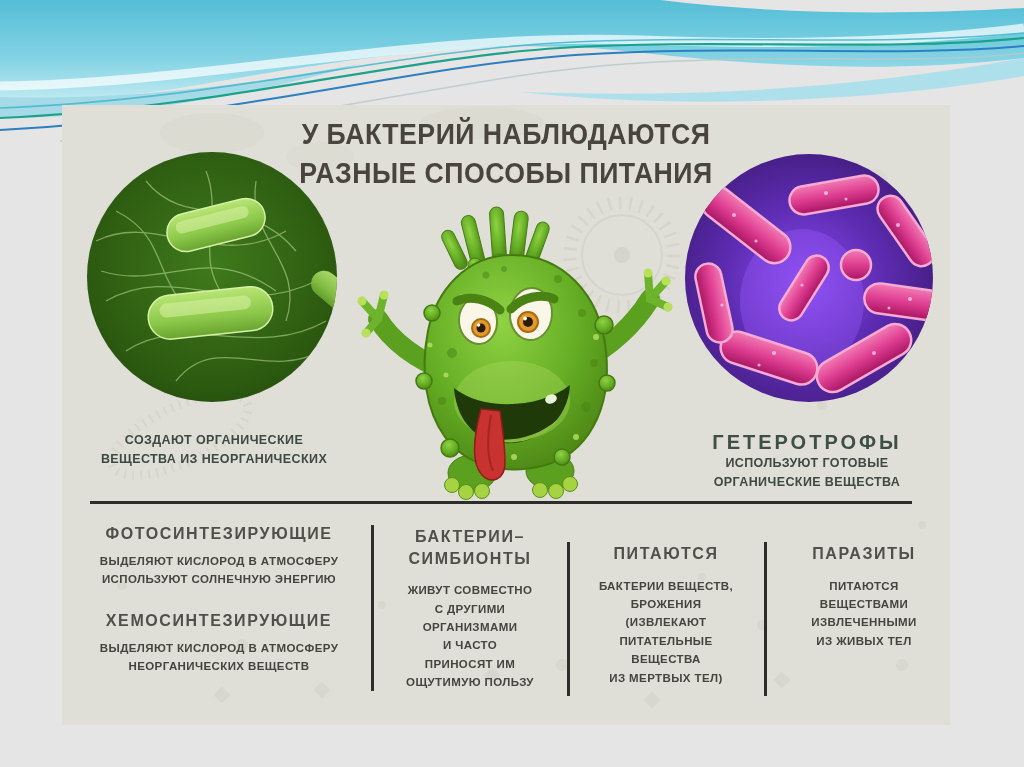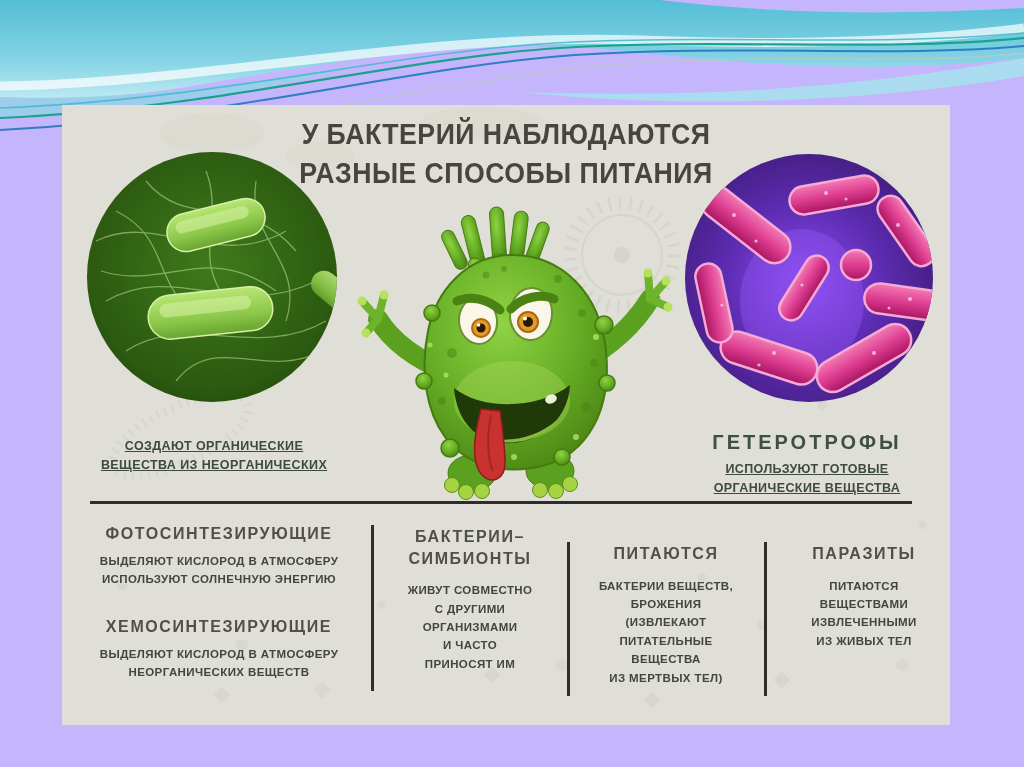--- a/index.html
+++ b/index.html
@@ -1,18 +1,18 @@
 <!DOCTYPE html>
 <html><head>
 <meta charset="utf-8">
 <style>
   html,body{margin:0;padding:0;background:#ffffff;}
   .stage{
     position:relative;width:1024px;height:767px;overflow:hidden;
-    background:#c4b5fd;font-family:"Liberation Sans",sans-serif;
+    background:#e5e5e5;font-family:"Liberation Sans",sans-serif;
     -webkit-font-smoothing:antialiased;
   }
   .waves{position:absolute;left:0;top:0;}
   .panel{
     position:absolute;left:62px;top:105px;width:888px;height:620px;
     background:#dfdfd8;
   }
   .doodles{position:absolute;left:0;top:0;}
   .title{
     position:absolute;left:0;top:10px;width:100%;text-align:center;
@@ -20,36 +20,36 @@
     letter-spacing:0.5px;transform:scaleX(.92);transform-origin:50% 0;
   }
   .photo{position:absolute;}
   .photo.left{left:24px;top:46px;}
   .photo.right{left:622px;top:48px;}
   .monster{position:absolute;left:292px;top:100px;}
   .bigcat{position:absolute;text-align:center;}
   .bigcat.autotrophs{left:6px;top:326px;width:292px;}
   .bigcat.heterotrophs{left:596px;top:326px;width:298px;}
   .bigcat-h{font-size:20px;font-weight:bold;letter-spacing:3px;color:#3f4f44;}
-  .bigcat-d{font-size:12.5px;font-weight:bold;letter-spacing:.4px;color:#3d4a41;line-height:1.5;margin-top:6px;text-decoration:underline;}
+  .bigcat-d{font-size:12.5px;font-weight:bold;letter-spacing:.4px;color:#3d4a41;line-height:1.5;}
   .hline{position:absolute;left:28px;top:396px;width:822px;height:3px;background:#2e2d29;}
   .vdiv{position:absolute;width:3px;background:#2e2d29;}
   .vdiv.v1{left:309px;top:420px;height:166px;}
   .vdiv.v2{left:505px;top:437px;height:154px;}
   .vdiv.v3{left:702px;top:437px;height:154px;}
   .col{position:absolute;text-align:center;}
   .col.c1{left:8px;top:418px;width:298px;}
   .col.c2{left:314px;top:421px;width:188px;}
   .col.c3{left:509px;top:438px;width:190px;}
   .col.c4{left:706px;top:438px;width:192px;}
   .col-h{font-size:16px;font-weight:bold;letter-spacing:1.6px;color:#514f49;line-height:1.35;}
   .col-body{margin-top:7px;}
   .col-body.gap{margin-top:12px;}
   .col-line{font-size:11.5px;font-weight:bold;letter-spacing:.4px;color:#45453f;line-height:1.6;}
-  .sec2{margin-top:28px;}
+  .sec2{margin-top:22px;}
 </style>
 </head>
 <body>
 
 <div class="stage">
 
   <svg class="waves" width="1024" height="220" viewBox="0 0 1024 220">
     <defs>
       <linearGradient id="sky" x1="0" y1="0" x2="0" y2="1">
         <stop offset="0" stop-color="#54bed6"></stop>
@@ -358,20 +358,21 @@
       <div class="col-h">
         <div>БАКТЕРИИ–</div>
         <div>СИМБИОНТЫ</div>
       </div>
       <div class="col-body gap">
         <div class="col-line">ЖИВУТ СОВМЕСТНО</div>
         <div class="col-line">С ДРУГИМИ</div>
         <div class="col-line">ОРГАНИЗМАМИ</div>
         <div class="col-line">И ЧАСТО</div>
         <div class="col-line">ПРИНОСЯТ ИМ</div>
+        <div class="col-line">ОЩУТИМУЮ ПОЛЬЗУ</div>
       </div>
     </div>
 
     <div class="col c3">
       <div class="col-h">ПИТАЮТСЯ</div>
       <div class="col-body gap">
         <div class="col-line">БАКТЕРИИ ВЕЩЕСТВ,</div>
         <div class="col-line">БРОЖЕНИЯ</div>
         <div class="col-line">(ИЗВЛЕКАЮТ</div>
         <div class="col-line">ПИТАТЕЛЬНЫЕ</div>

